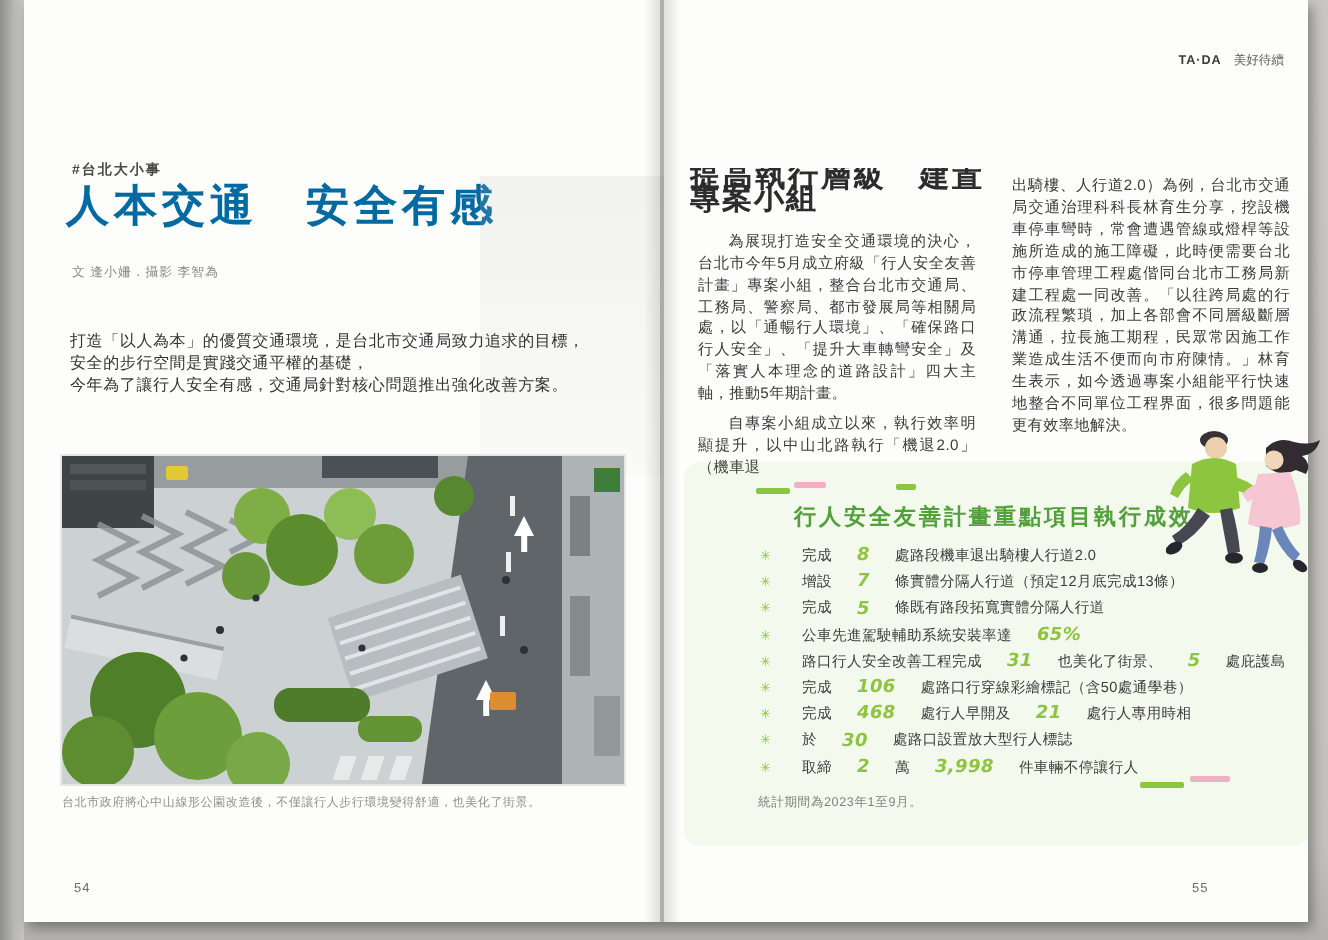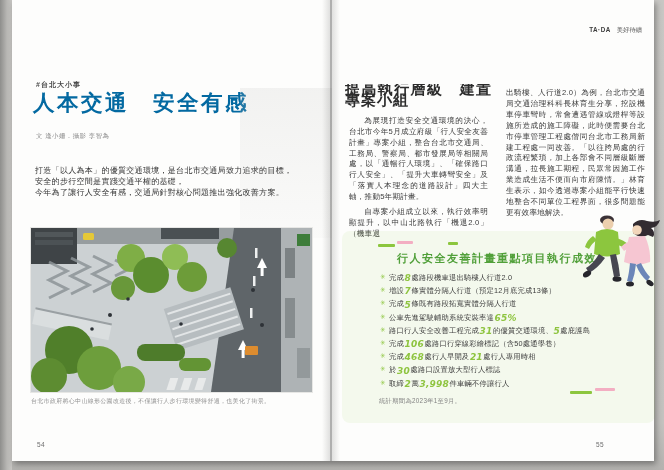--- a/index.html
+++ b/index.html
@@ -47,21 +47,21 @@
   .col h3{margin:0 0 10px 0;font-size:15px;color:#2c2c2c;letter-spacing:1px;}
   .col p{margin:4px;text-indent:2em;}
   
   .panel-bg{left:330px;top:231px;width:313px;height:192px;border-radius:8px;
     background:rgba(141,198,62,.08);}
   .dash{height:3px;border-radius:1px;}
   .dash-green{background:#8cc63e;}
   .dash-pink{background:#f3aec2;}
   .panel-title{left:366px;top:251px;font-size:11px;font-weight:800;color:#51a03a;letter-spacing:1.5px;margin-left:19px;}
   .panel-items{left:368px;top:273px;width:268px;}
-  .p-item{display:flex;align-items:flex-start;margin-bottom:3.2px;font-size:7.3px;color:#3e3e3e;letter-spacing:.2px;}
+  .p-item{display:flex;align-items:center;margin-bottom:3.2px;font-size:7.3px;color:#3e3e3e;letter-spacing:.2px;gap:12px;}
   .marker{color:#8cc63e;font-size:6.5px;width:9px;flex:0 0 9px;}
   .p-item .num{color:#8ec43f;font-size:9px;font-style:italic;font-weight:bold;
     font-family:"DejaVu Sans",sans-serif;padding:0 .5px;position:relative;top:.3px;}
   .footnote{left:367px;top:397px;font-size:6.3px;color:#828282;letter-spacing:.3px;}
   svg{display:block;}
 </style>
 </head>
 <body>
 
 <div class="left-edge"></div>
@@ -201,21 +201,21 @@
       </div>
       <div class="p-item">
         <span class="marker">✳</span>
         <span class="txt">公車先進駕駛輔助系統安裝率達</span>
         <span class="num">65%</span>
       </div>
       <div class="p-item">
         <span class="marker">✳</span>
         <span class="txt">路口行人安全改善工程完成</span>
         <span class="num">31</span>
-        <span class="txt">的優質交通環境、</span>
+        <span class="txt">也美化了街景、</span>
         <span class="num">5</span>
         <span class="txt">處庇護島</span>
       </div>
       <div class="p-item">
         <span class="marker">✳</span>
         <span class="txt">完成</span>
         <span class="num">106</span>
         <span class="txt">處路口行穿線彩繪標記（含50處通學巷）</span>
       </div>
       <div class="p-item">

